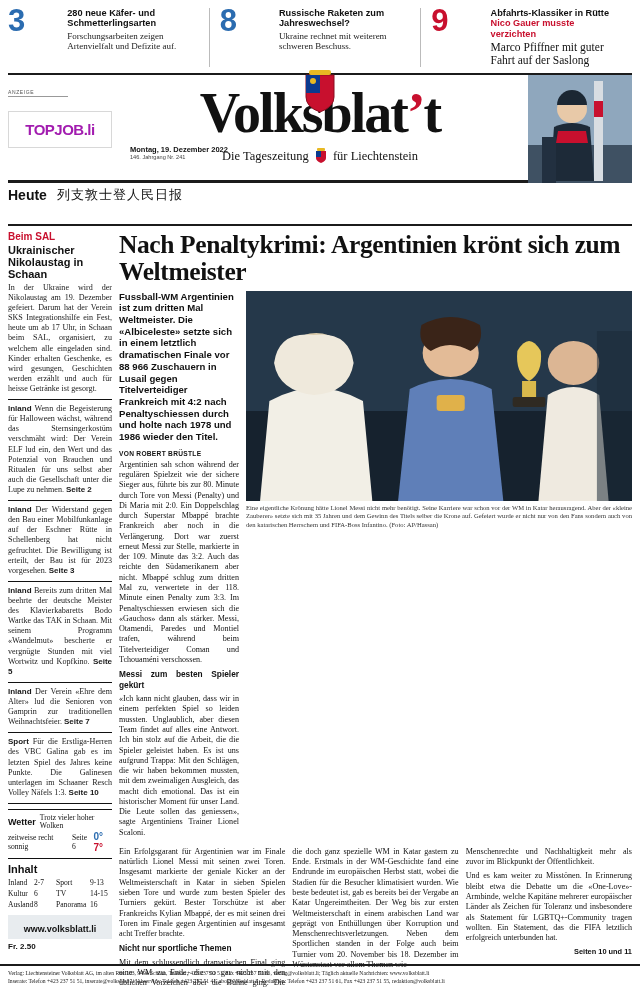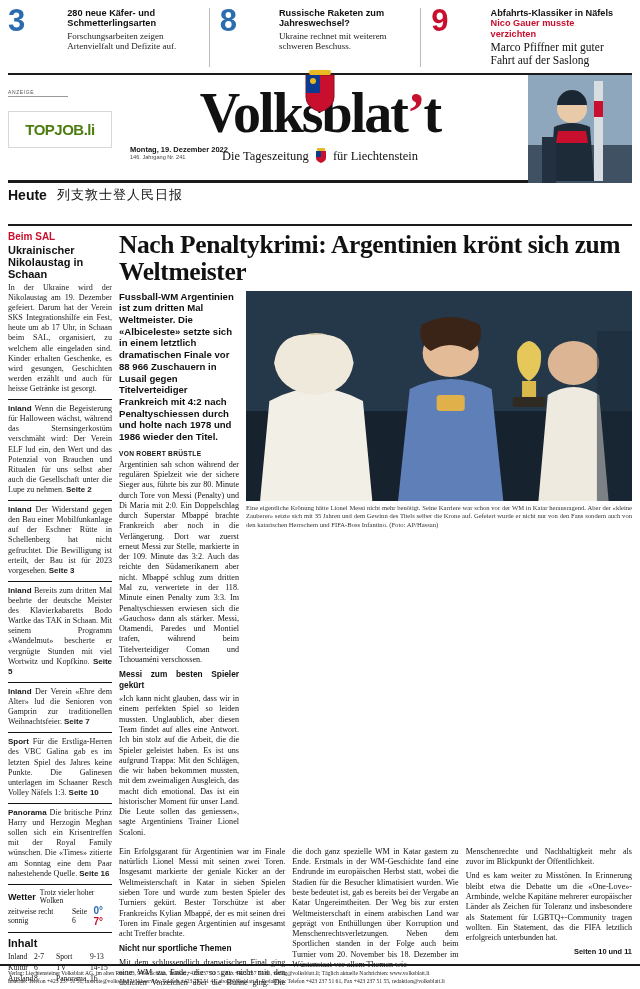--- a/index.html
+++ b/index.html
@@ -25,21 +25,21 @@
   .teaser-head.red { color:#c8102e; }
   .teaser-sub { font-size:9px; line-height:1.18; margin-top:2px; color:#222; }
   .teaser-serif { font-family:"Liberation Serif", serif; font-size:11.5px; line-height:1.12; margin-top:2px; }
 
   
   .masthead { display:flex; align-items:stretch; height:108px; border-bottom:3px solid #1b1b1b; position:relative; }
   .mast-left { width:104px; padding-top:14px; }
   .anzeige-lbl { font-family:"Liberation Sans", sans-serif; font-size:5px; letter-spacing:.6px; color:#555; border-bottom:1px solid #999; padding-bottom:1px; width:60px; }
   .topjob { margin-top:14px; border:1px solid #d8d8d8; padding:9px 4px; text-align:center; }
   .topjob-txt { font-family:"Liberation Sans", sans-serif; font-weight:700; font-size:15px; color:#0b3a8f; letter-spacing:-0.5px; }
-  .topjob-txt span { color:#4d7c0f;text-align:right; }
+  .topjob-txt span { color:#a21caf;text-align:right; }
   .mast-center { flex:1; position:relative; text-align:center; }
   .logo { font-family:"Liberation Serif", serif; font-weight:700; font-size:56px; letter-spacing:-2px; line-height:1; margin-top:10px; }
   .logo .apo { color:#c8102e; }
   .crest { position:absolute; left:50%; transform:translateX(-50%); top:-6px; width:34px; height:44px; }
   .dateline { font-family:"Liberation Sans", sans-serif; font-size:7.5px; font-weight:700; text-align:left; margin-left:18px; margin-top:4px; }
   .dateline small { display:block; font-weight:400; font-size:5.6px; color:#444; }
   .tagline { font-size:12.5px; margin-top:-12px; }
   .tagline .crestmini { display:inline-block; width:12px; height:15px; vertical-align:-3px; margin:0 3px; }
   .mast-right { width:104px; }
   .mast-photo { width:104px; height:108px; background:linear-gradient(180deg,#9fb6cc 0%,#7d98b3 45%,#4d5f72 100%); position:relative; overflow:hidden; }
@@ -115,21 +115,21 @@
     <div class="teaser">
       <div class="teaser-num">8</div>
       <div class="teaser-body">
         <div class="teaser-head">Russische Raketen zum Jahreswechsel?</div>
         <div class="teaser-sub">Ukraine rechnet mit weiterem schweren Beschuss.</div>
       </div>
     </div>
     <div class="teaser">
       <div class="teaser-num red">9</div>
       <div class="teaser-body">
-        <div class="teaser-head">Abfahrts-Klassiker in Näfels</div>
+        <div class="teaser-head">Abfahrts-Klassiker in Rütte</div>
         <div class="teaser-head red">Nico Gauer musste verzichten</div>
         <div class="teaser-serif">Marco Pfiffner mit guter Fahrt auf der Saslong</div>
       </div>
     </div>
   </div>
 
   <div class="masthead">
     <div class="mast-left">
       <div class="anzeige-lbl">ANZEIGE</div>
       <div class="topjob">
@@ -205,23 +205,20 @@
       </div>
       <div class="rule"></div>
       <div class="ltxt">
         <p><b>Inland</b> <span>Der Verein «Ehre dem Alter» lud die Senioren von Gamprin zur traditionellen Weihnachtsfeier.</span> <b>Seite 7</b></p>
       </div>
       <div class="rule"></div>
       <div class="ltxt">
         <p><b>Sport</b> <span>Für die Erstliga-Herren des VBC Galina gab es im letzten Spiel des Jahres keine Punkte. Die Galinesen unterlagen im Schaaner Resch Volley Näfels 1:3.</span> <b>Seite 10</b></p>
       </div>
       <div class="rule"></div>
-      <div class="ltxt">
-        <p><b>Panorama</b> <span>Die britische Prinz Harry und Herzogin Meghan sollen sich ein Krisentreffen mit der Royal Family wünschen. Die «Times» zitierte am Sonntag eine dem Paar nahestehende Quelle.</span> <b>Seite 16</b></p>
-      </div>
 
       <div class="rule"></div>
 
       <div>
         <div class="wetter-row">
           <span class="wetter">Wetter</span>
           <span style="font-size:7.6px;line-height:1.1;">
             <span>Trotz vieler hoher Wolken</span>
           </span>
         </div>

